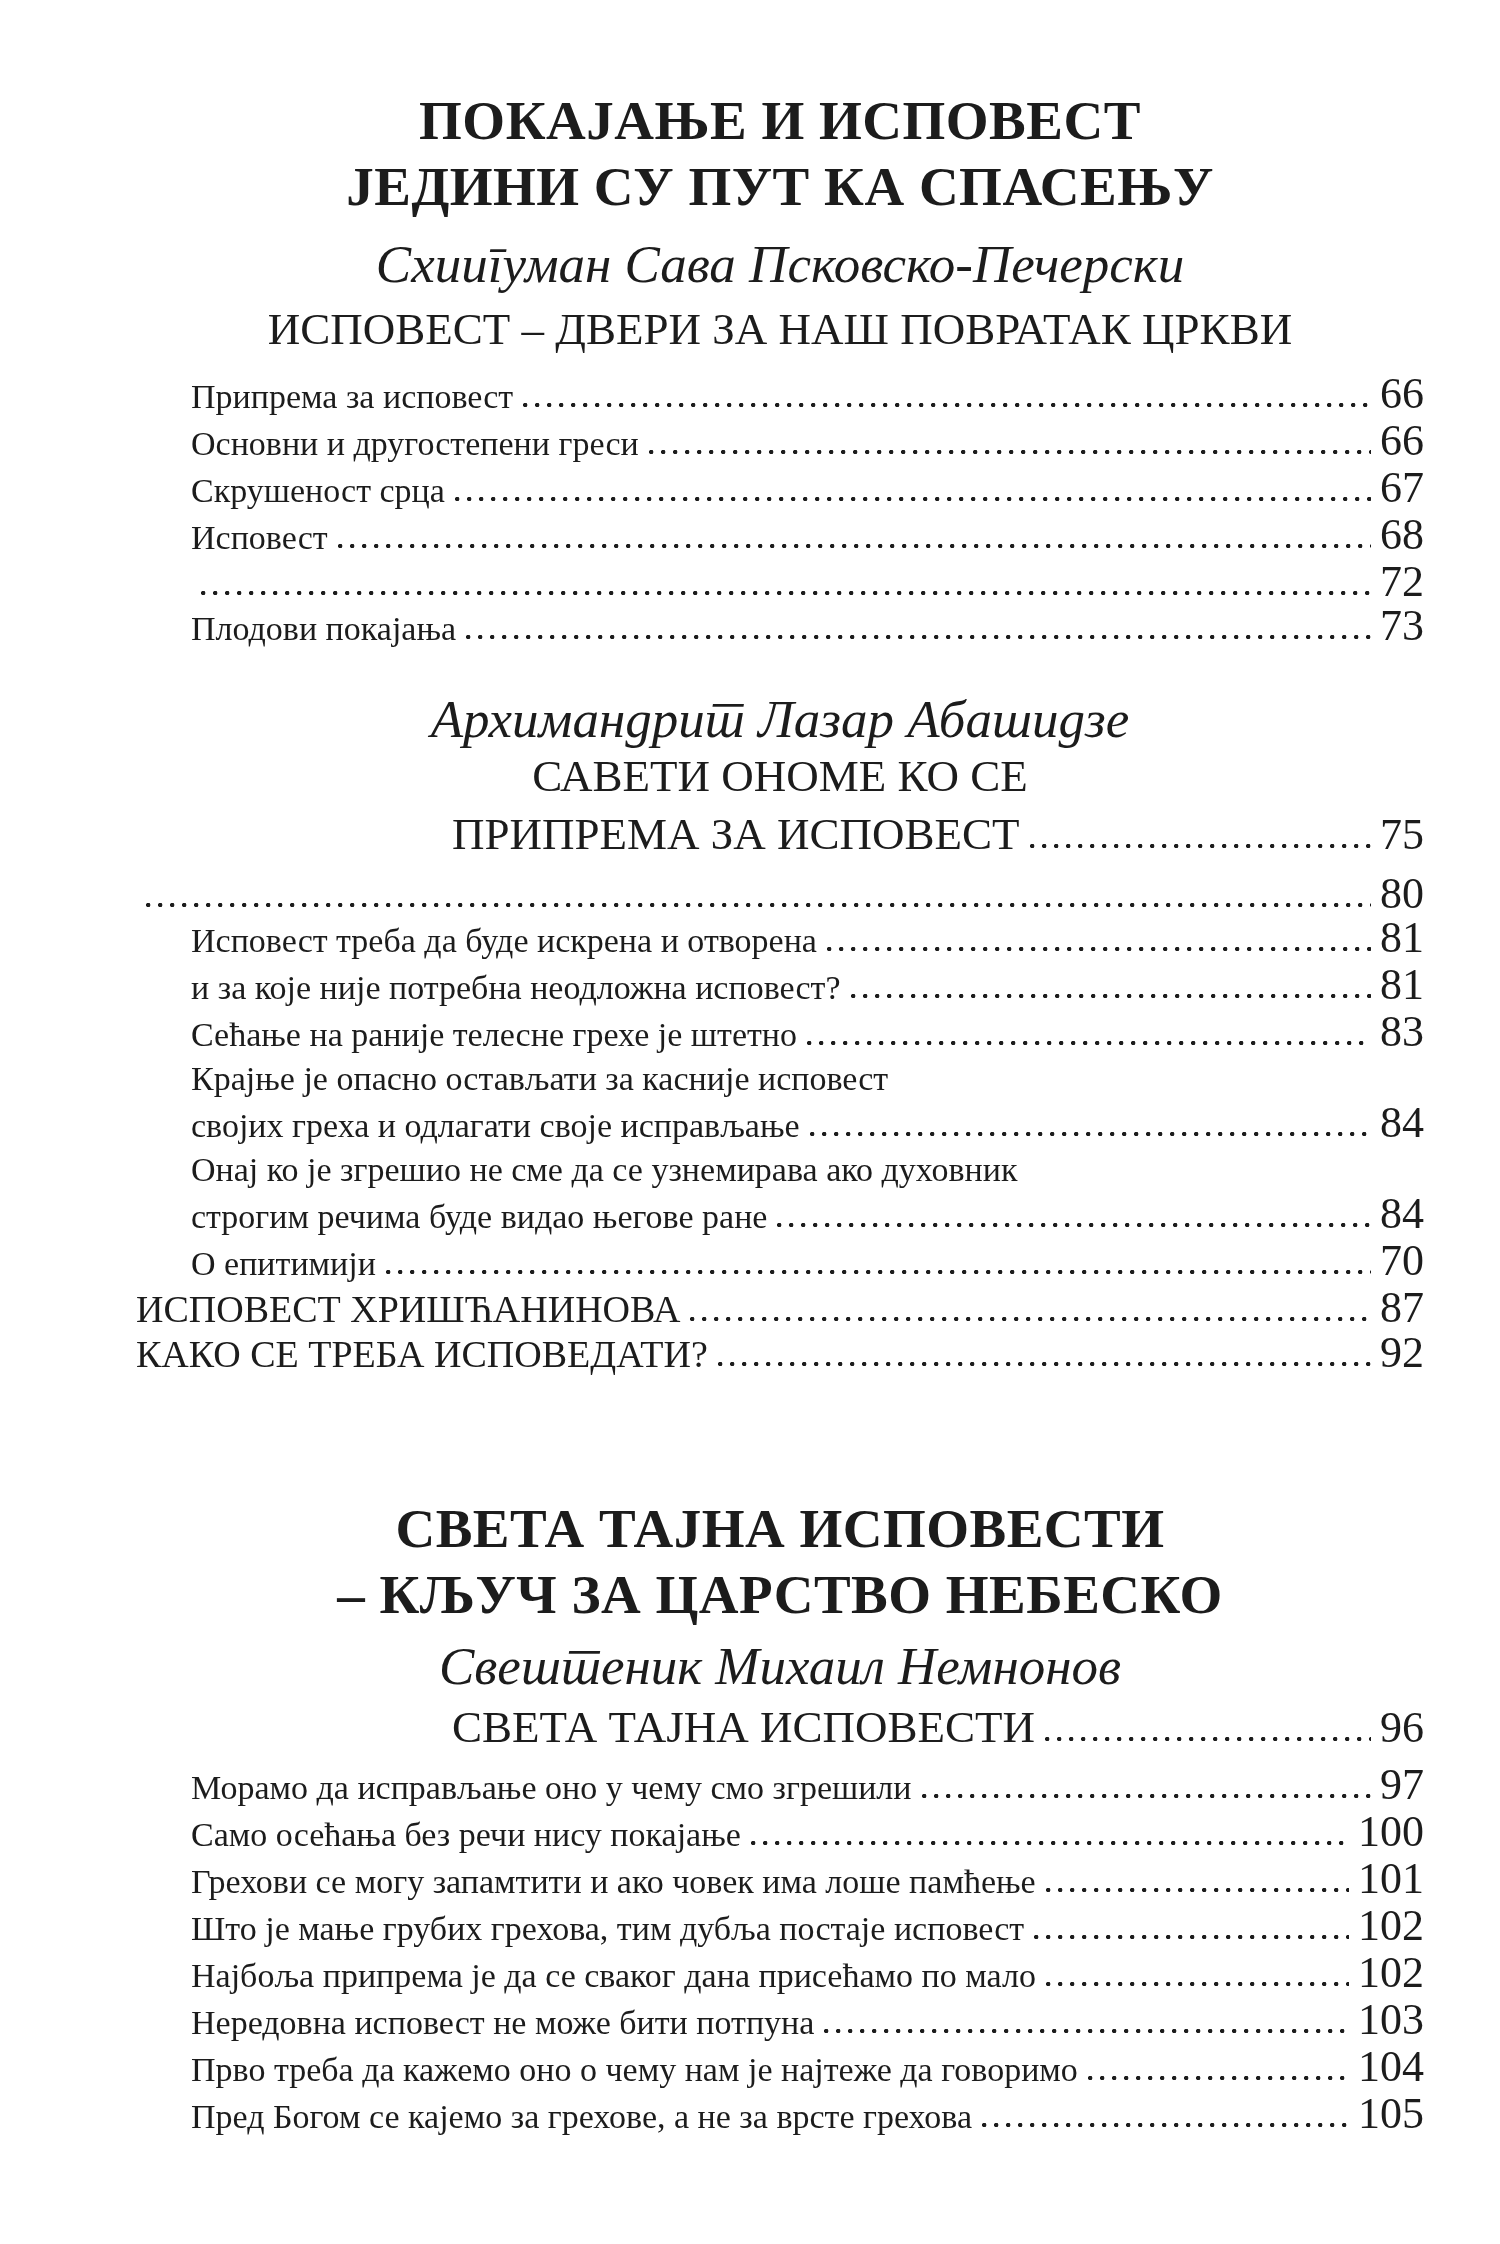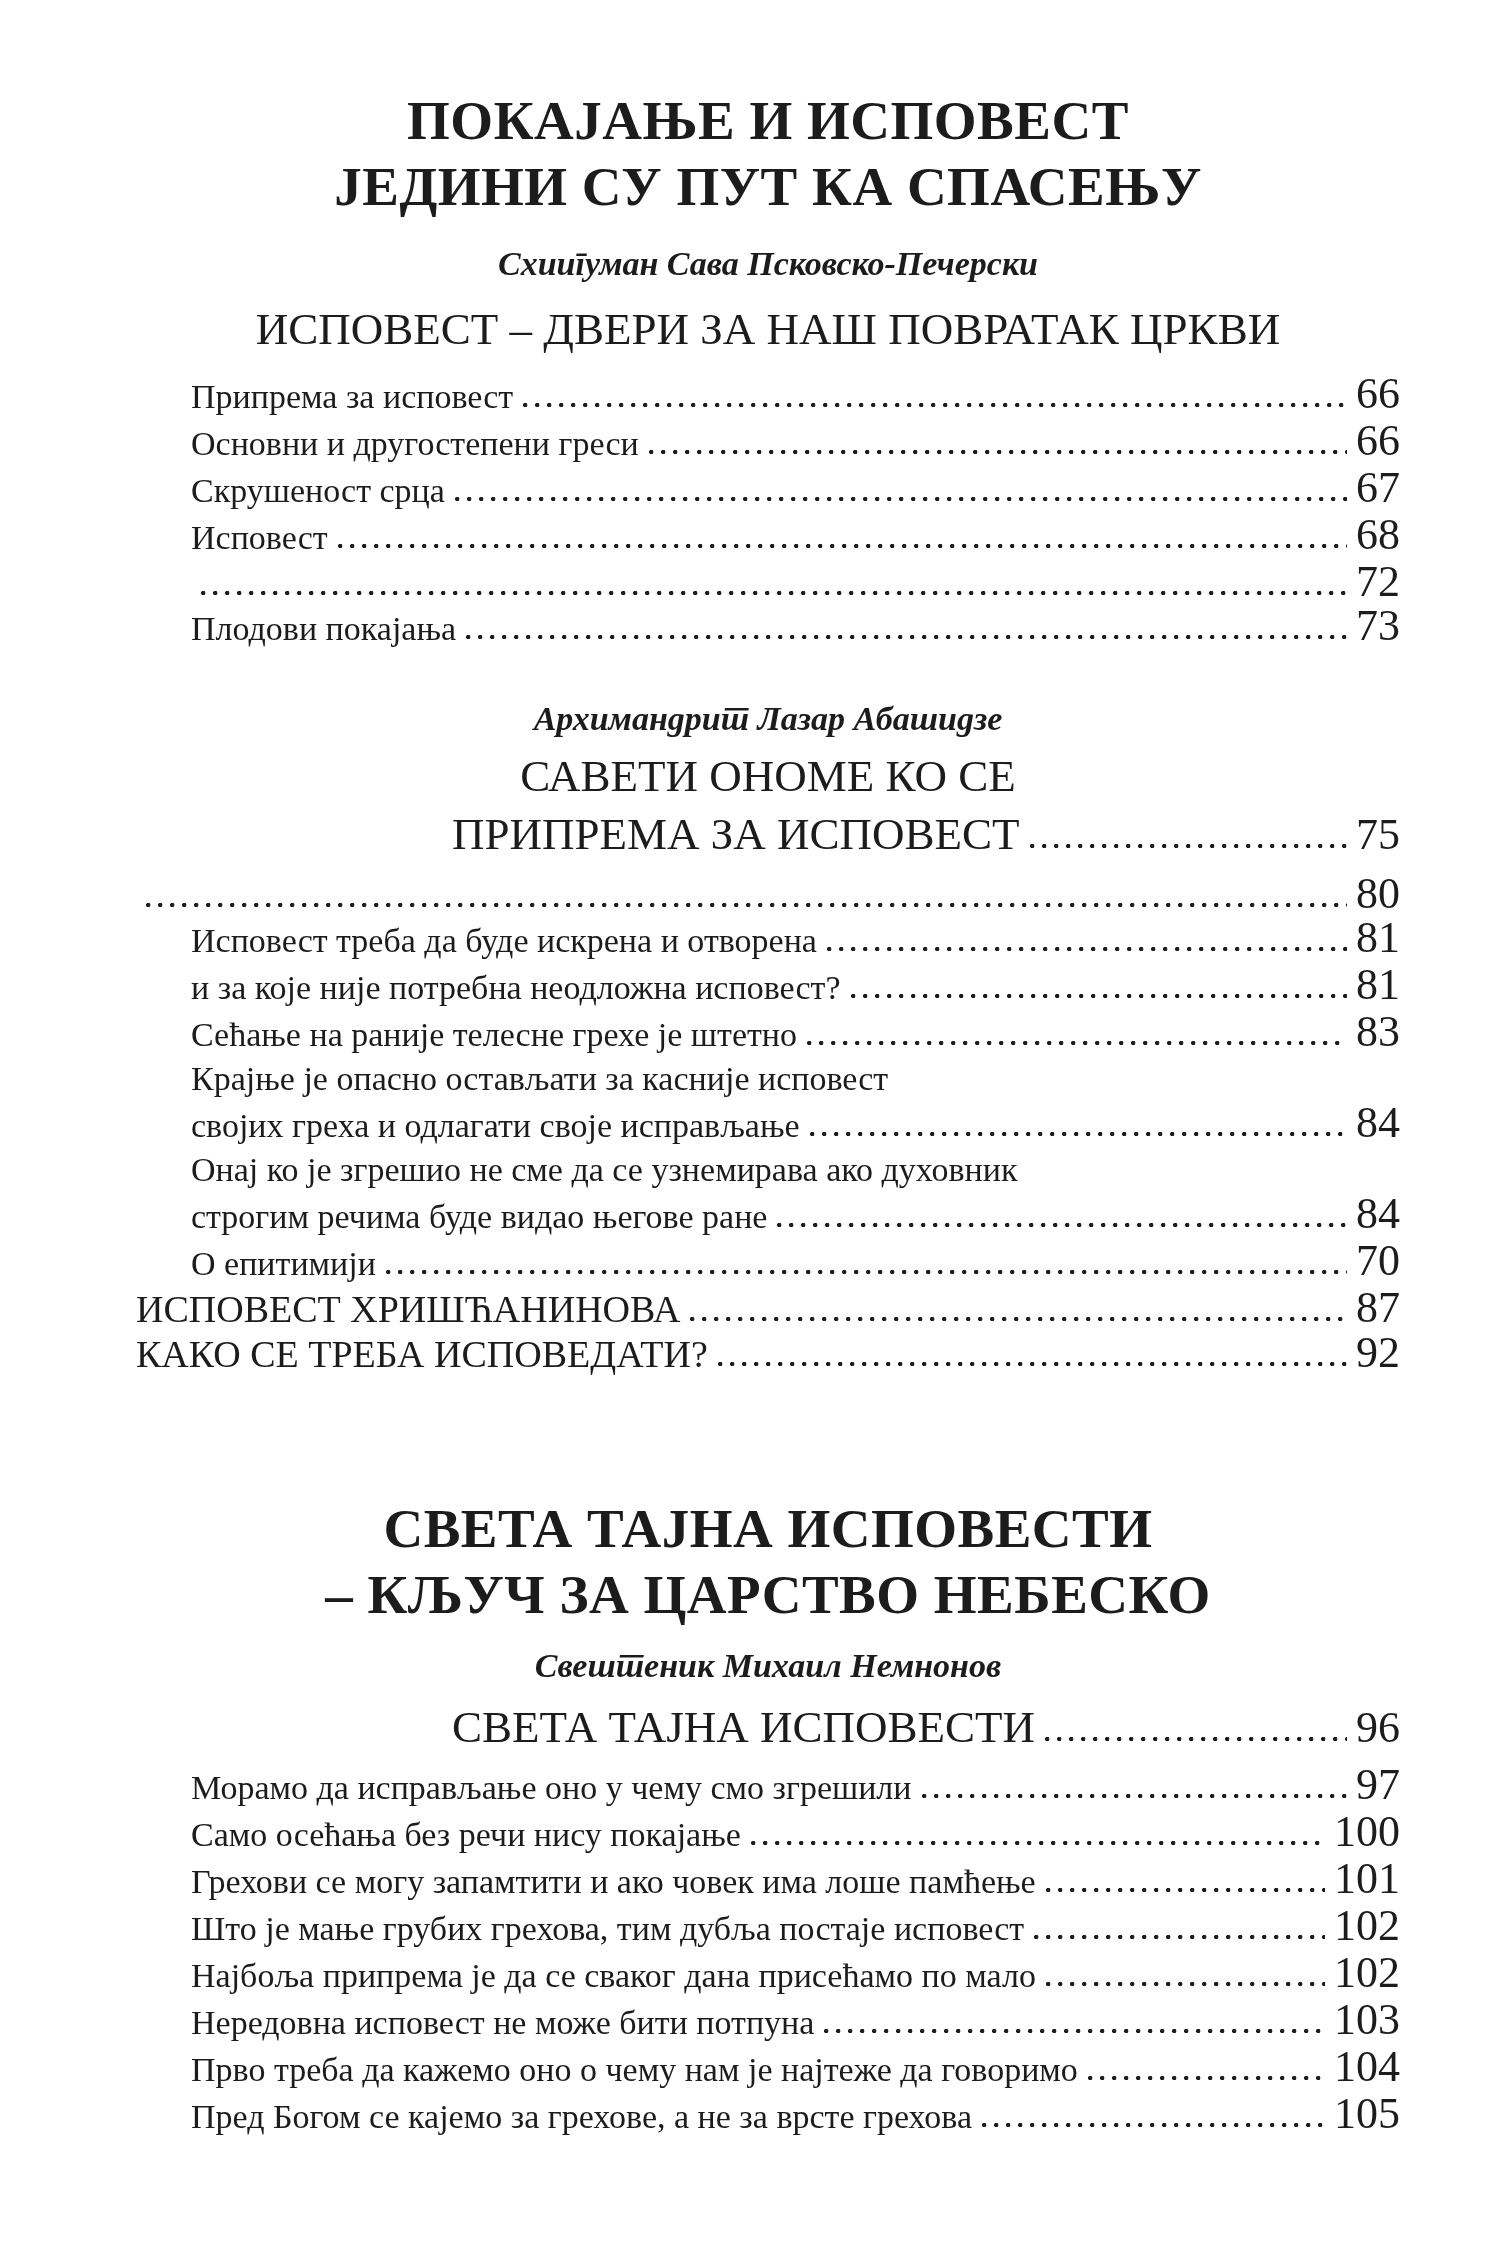--- a/index.html
+++ b/index.html
@@ -9,35 +9,35 @@
   }
   body {
     width: 1500px;
     height: 2244px;
     overflow: hidden;
     color: #1c1c1c;
     font-family: "Liberation Serif", "DejaVu Serif", serif;
     -webkit-font-smoothing: antialiased;
   }
   .content {
-    padding: 88px 100px 0 136px;
+    padding: 88px 76px 0 136px;
   }
   .center { text-align: center; }
 
   .part-title {
     font-size: 55px;
     line-height: 66px;
     font-weight: bold;
     letter-spacing: 0.5px;
   }
   .author {
     font-style: italic;
-    font-size: 34px;
+    font-size: 53px;
     line-height: 48px;
-    font-weight: bold;
+    font-weight: normal;
   }
   .chapter {
     font-size: 45px;
     line-height: 58px;
   }
 
   
   .row {
     display: flex;
     align-items: baseline;

